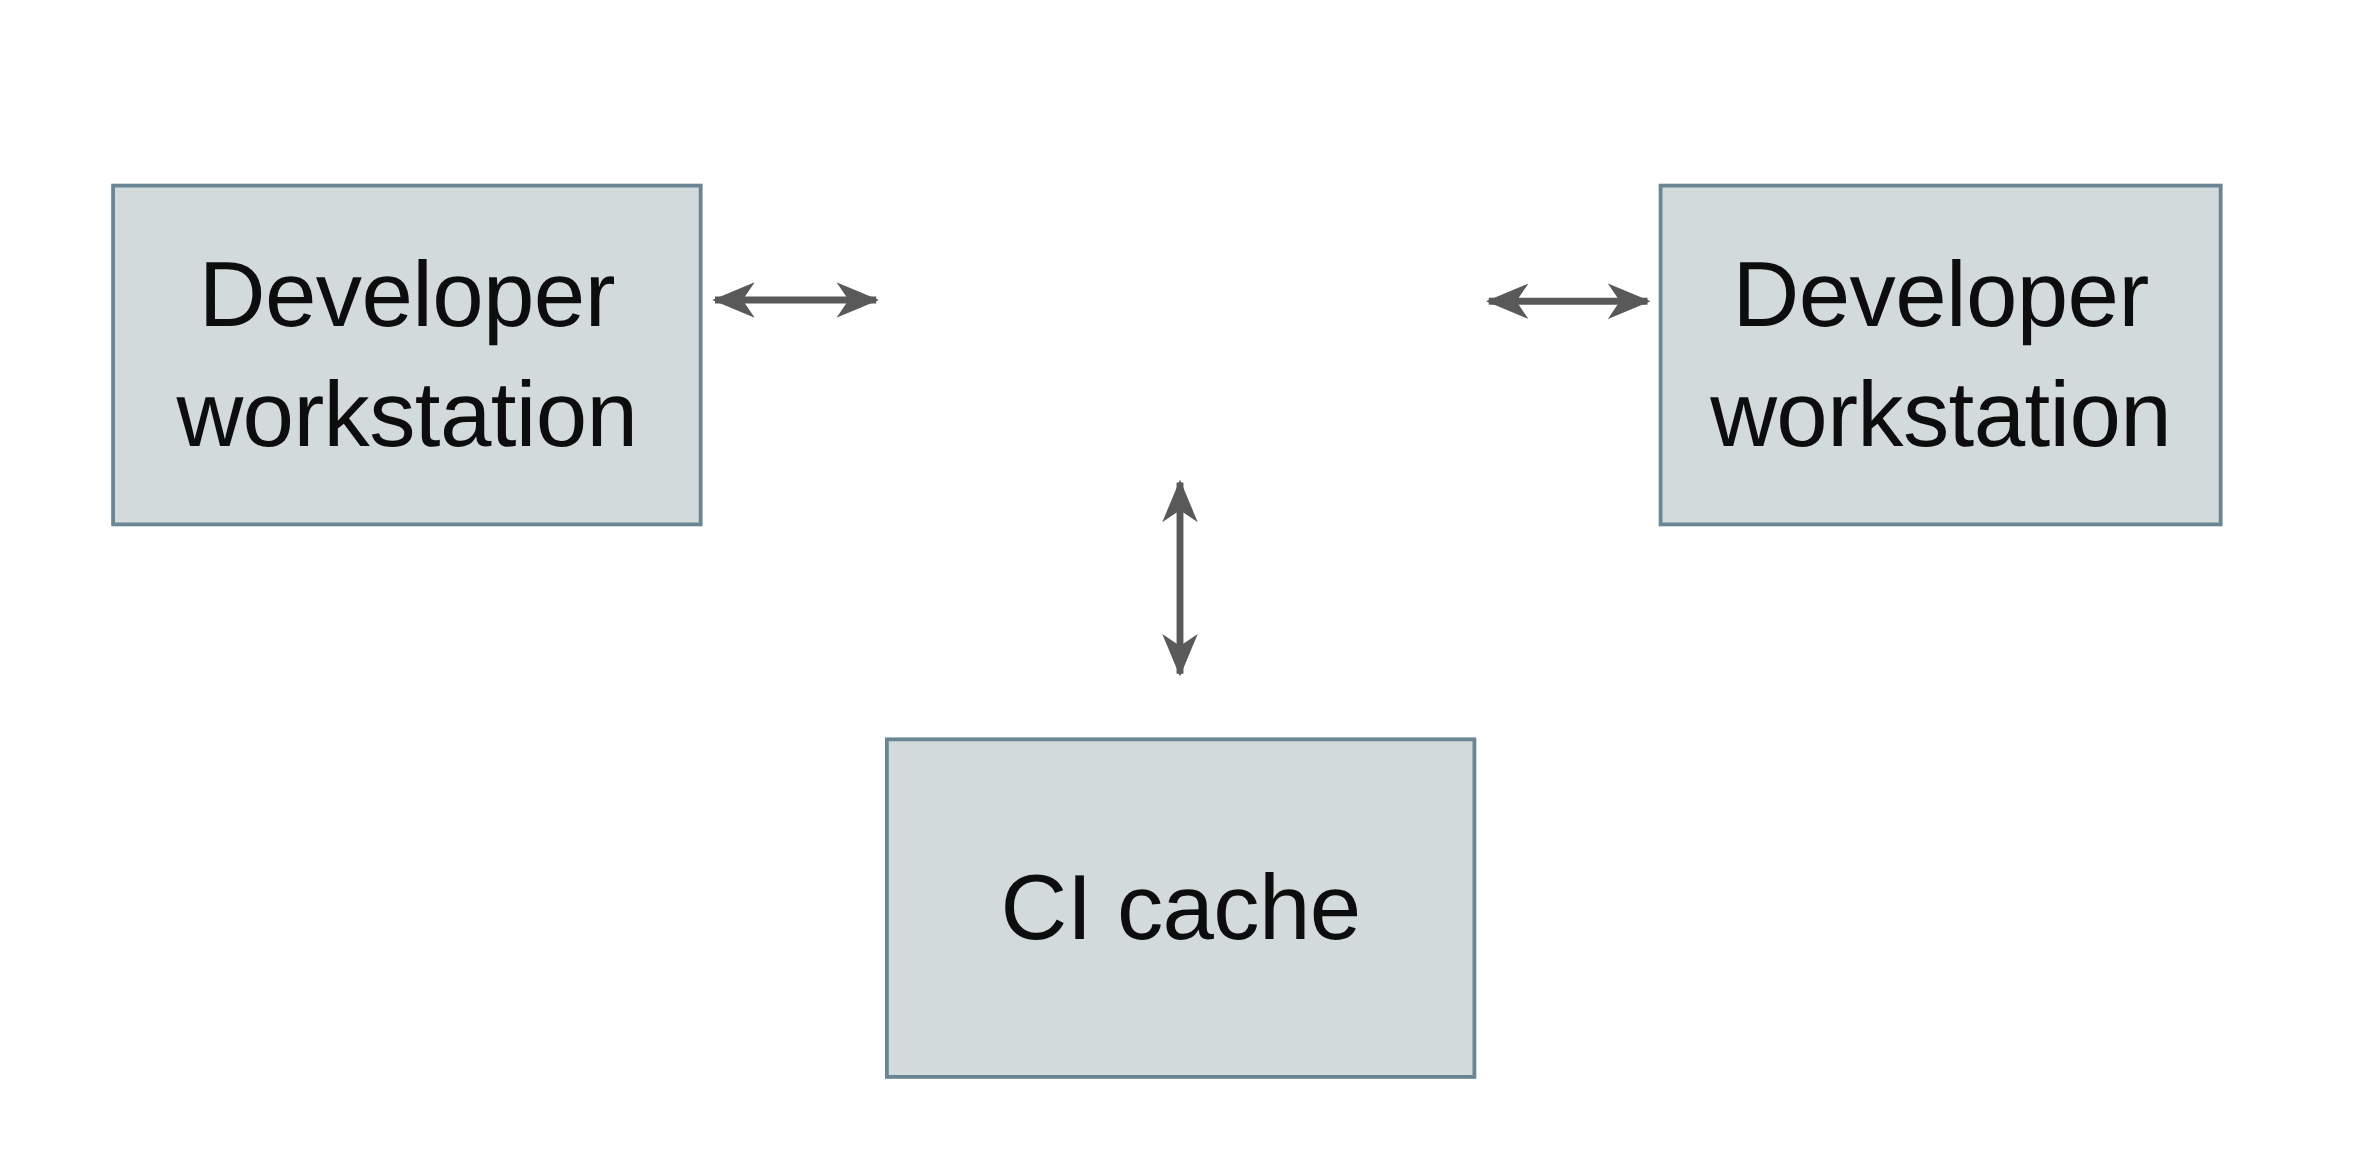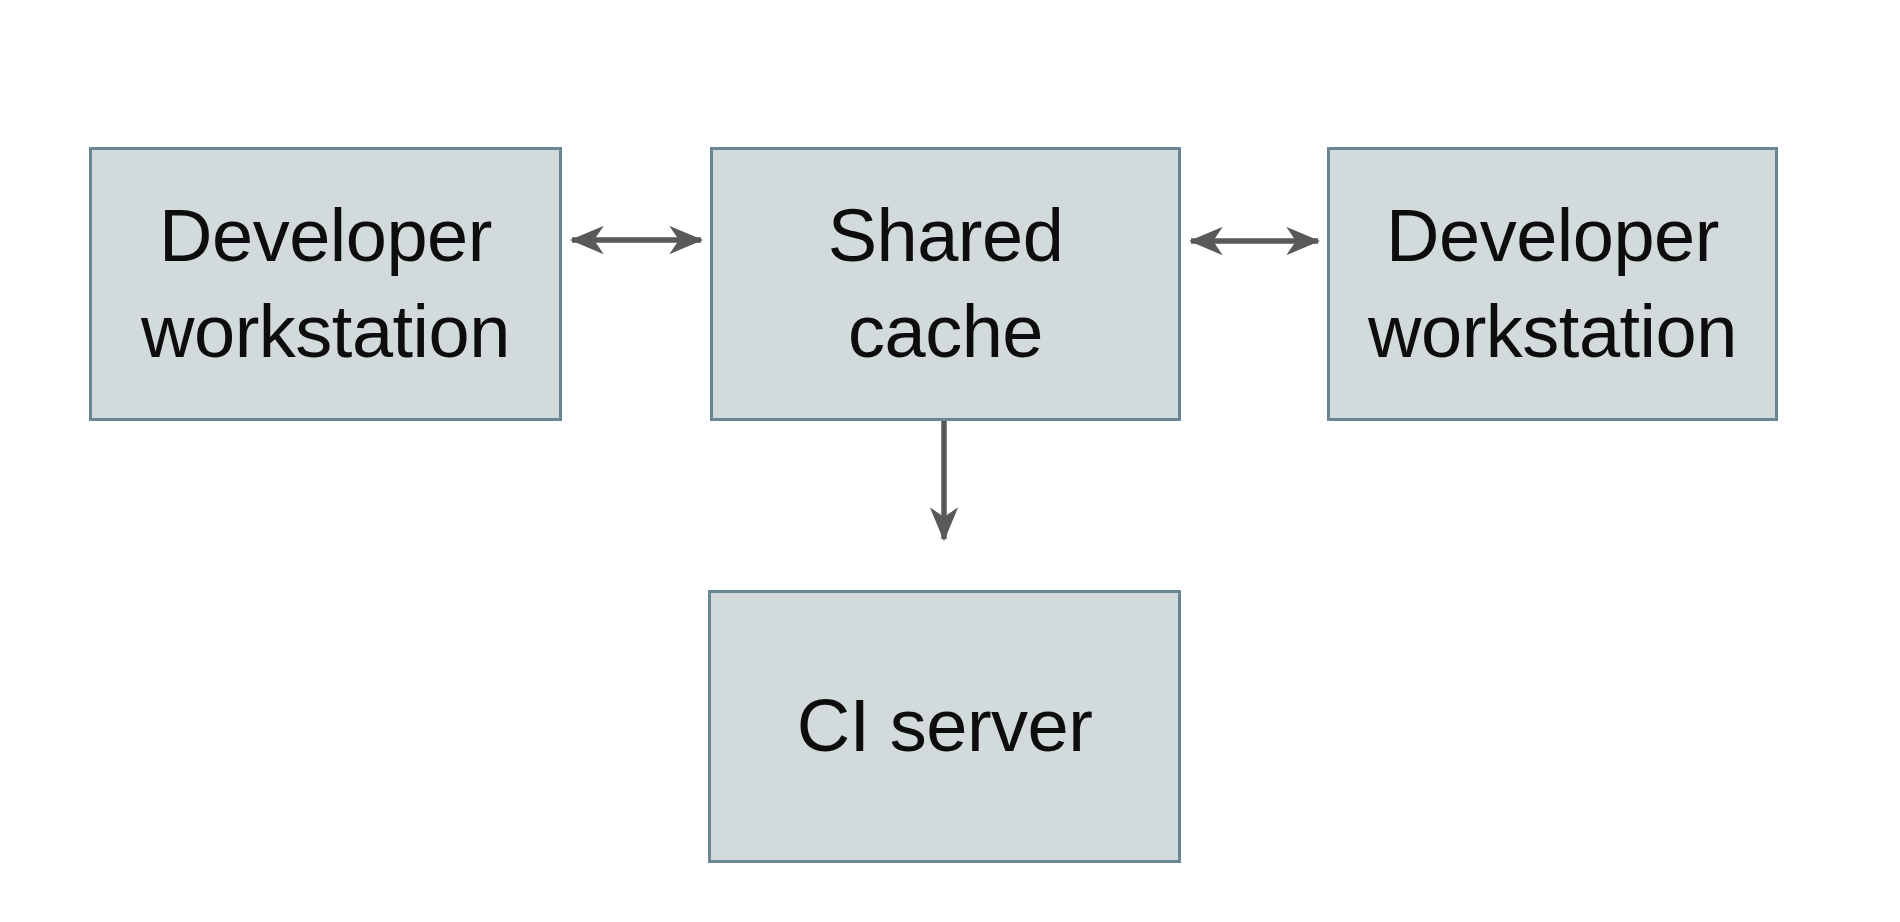--- a/index.html
+++ b/index.html
@@ -65,27 +65,23 @@
     <line x1="1191" y1="241" x2="1318" y2="241" stroke="var(--arrow)" stroke-width="5.5" marker-start="url(#stealth)" marker-end="url(#stealth)"></line>
 
     <line x1="944" y1="386" x2="944" y2="539" stroke="var(--arrow)" stroke-width="5.5" marker-start="url(#stealth)" marker-end="url(#stealth)"></line>
   </svg>
 
   <div class="node node-dev-left">
     <span class="node-label">Developer
 workstation</span>
   </div>
 
-  <div class="node node-shared">
-    <span class="node-label">Shared
-cache</span>
-  </div>
 
   <div class="node node-dev-right">
     <span class="node-label">Developer
 workstation</span>
   </div>
 
   <div class="node node-ci">
-    <span class="node-label">CI server</span>
+    <span class="node-label">CI cache</span>
   </div>
 
 </div>
 
 </body></html>

